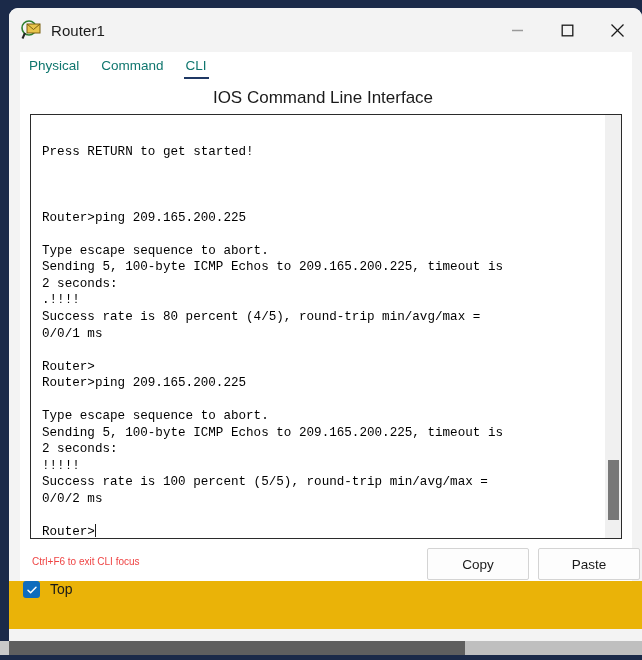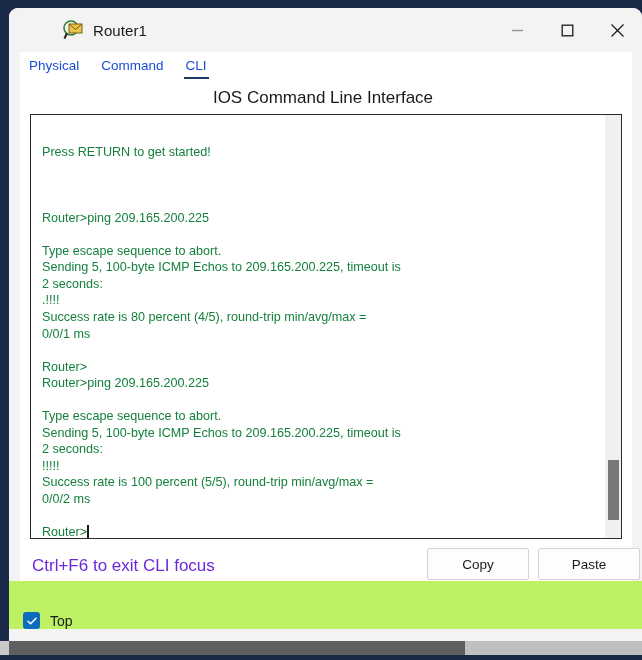--- a/index.html
+++ b/index.html
@@ -32,21 +32,20 @@
     overflow: hidden;
   }
 
   
   #titlebar {
     position: relative;
     height: 44px;
     background: #f3f3f3;
     display: flex;
     align-items: center;
-    padding-left: 42px;
   }
   #title-icon {
     width: 22px;
     height: 22px;
     margin-left: 12px;
     margin-right: 8px;
     flex: none;
   }
   #title-text {
     font-size: 15px;
@@ -78,21 +77,21 @@
     margin: 0 0 0 11px;
     width: 612px;
     box-sizing: border-box;
     display: flex;
     align-items: flex-start;
     padding-top: 3px;
   }
   .tab {
     position: relative;
     font-size: 13.5px;
-    color: #1d4ed8;
+    color: #0f766e;
     padding: 3px 9px 8px 9px;
     margin-right: 4px;
     cursor: default;
     white-space: nowrap;
   }
   .tab.active::after {
     content: "";
     position: absolute;
     left: 7px;
     right: 7px;
@@ -132,24 +131,24 @@
     overflow: hidden;
   }
   #terminal {
     position: absolute;
     left: 0;
     top: 0;
     right: 17px;
     bottom: 0;
     padding: 12px 4px 4px 11px;
     box-sizing: border-box;
-    font-family: Liberation Sans, sans-serif;
+    font-family: Liberation Mono, monospace;
     font-size: 12.6px;
     line-height: 16.55px;
-    color: #15803d;
+    color: #000000;
     white-space: pre;
     overflow: hidden;
   }
   .cursor {
     display: inline-block;
     width: 1.5px;
     height: 13px;
     background: #1c1c1c;
     vertical-align: -2px;
   }
@@ -179,22 +178,22 @@
     position: absolute;
     left: 0;
     right: 0;
     top: 463px;
     height: 60px;
   }
   #hint {
     position: absolute;
     left: 12px;
     top: 11px;
-    font-size: 17px;
-    color: #6d28d9;
+    font-size: 10px;
+    color: #ef4444;
   }
   .btn {
     position: absolute;
     top: 3px;
     height: 30px;
     background: #fdfdfd;
     border: 1px solid #d4d4d4;
     border-radius: 2px;
     font-size: 13.5px;
     color: #1a1a1a;
@@ -206,23 +205,23 @@
   #btn-copy  { left: 407px; width: 100px; }
   #btn-paste { left: 518px; width: 100px; }
 
   
   #bottombar {
     position: absolute;
     left: 0;
     top: 573px;
     width: 633px;
     height: 48px;
-    background: #bef264;
-    display: flex;
-    align-items: flex-end;
+    background: #eab308;
+    display: flex;
+    align-items: flex-start;
   }
   #topcheck {
     width: 17px;
     height: 17px;
     margin-left: 14px;
     margin-right: 10px;
     border-radius: 3px;
     background: #0f6cbd;
     display: flex;
     align-items: center;

